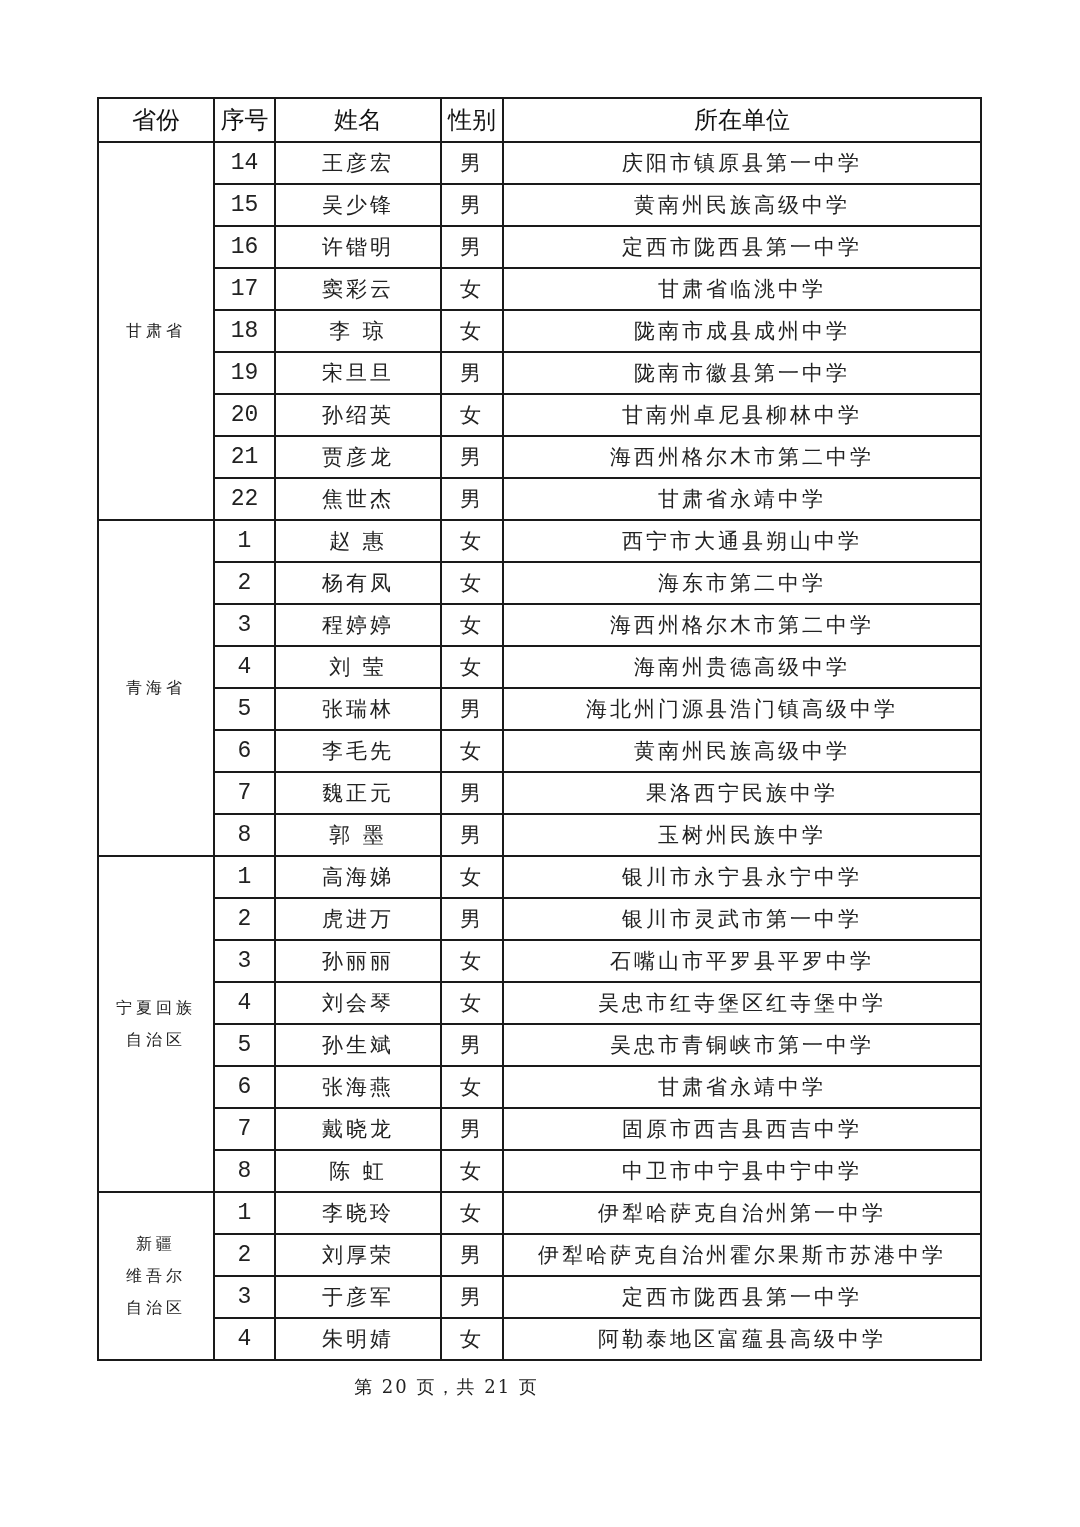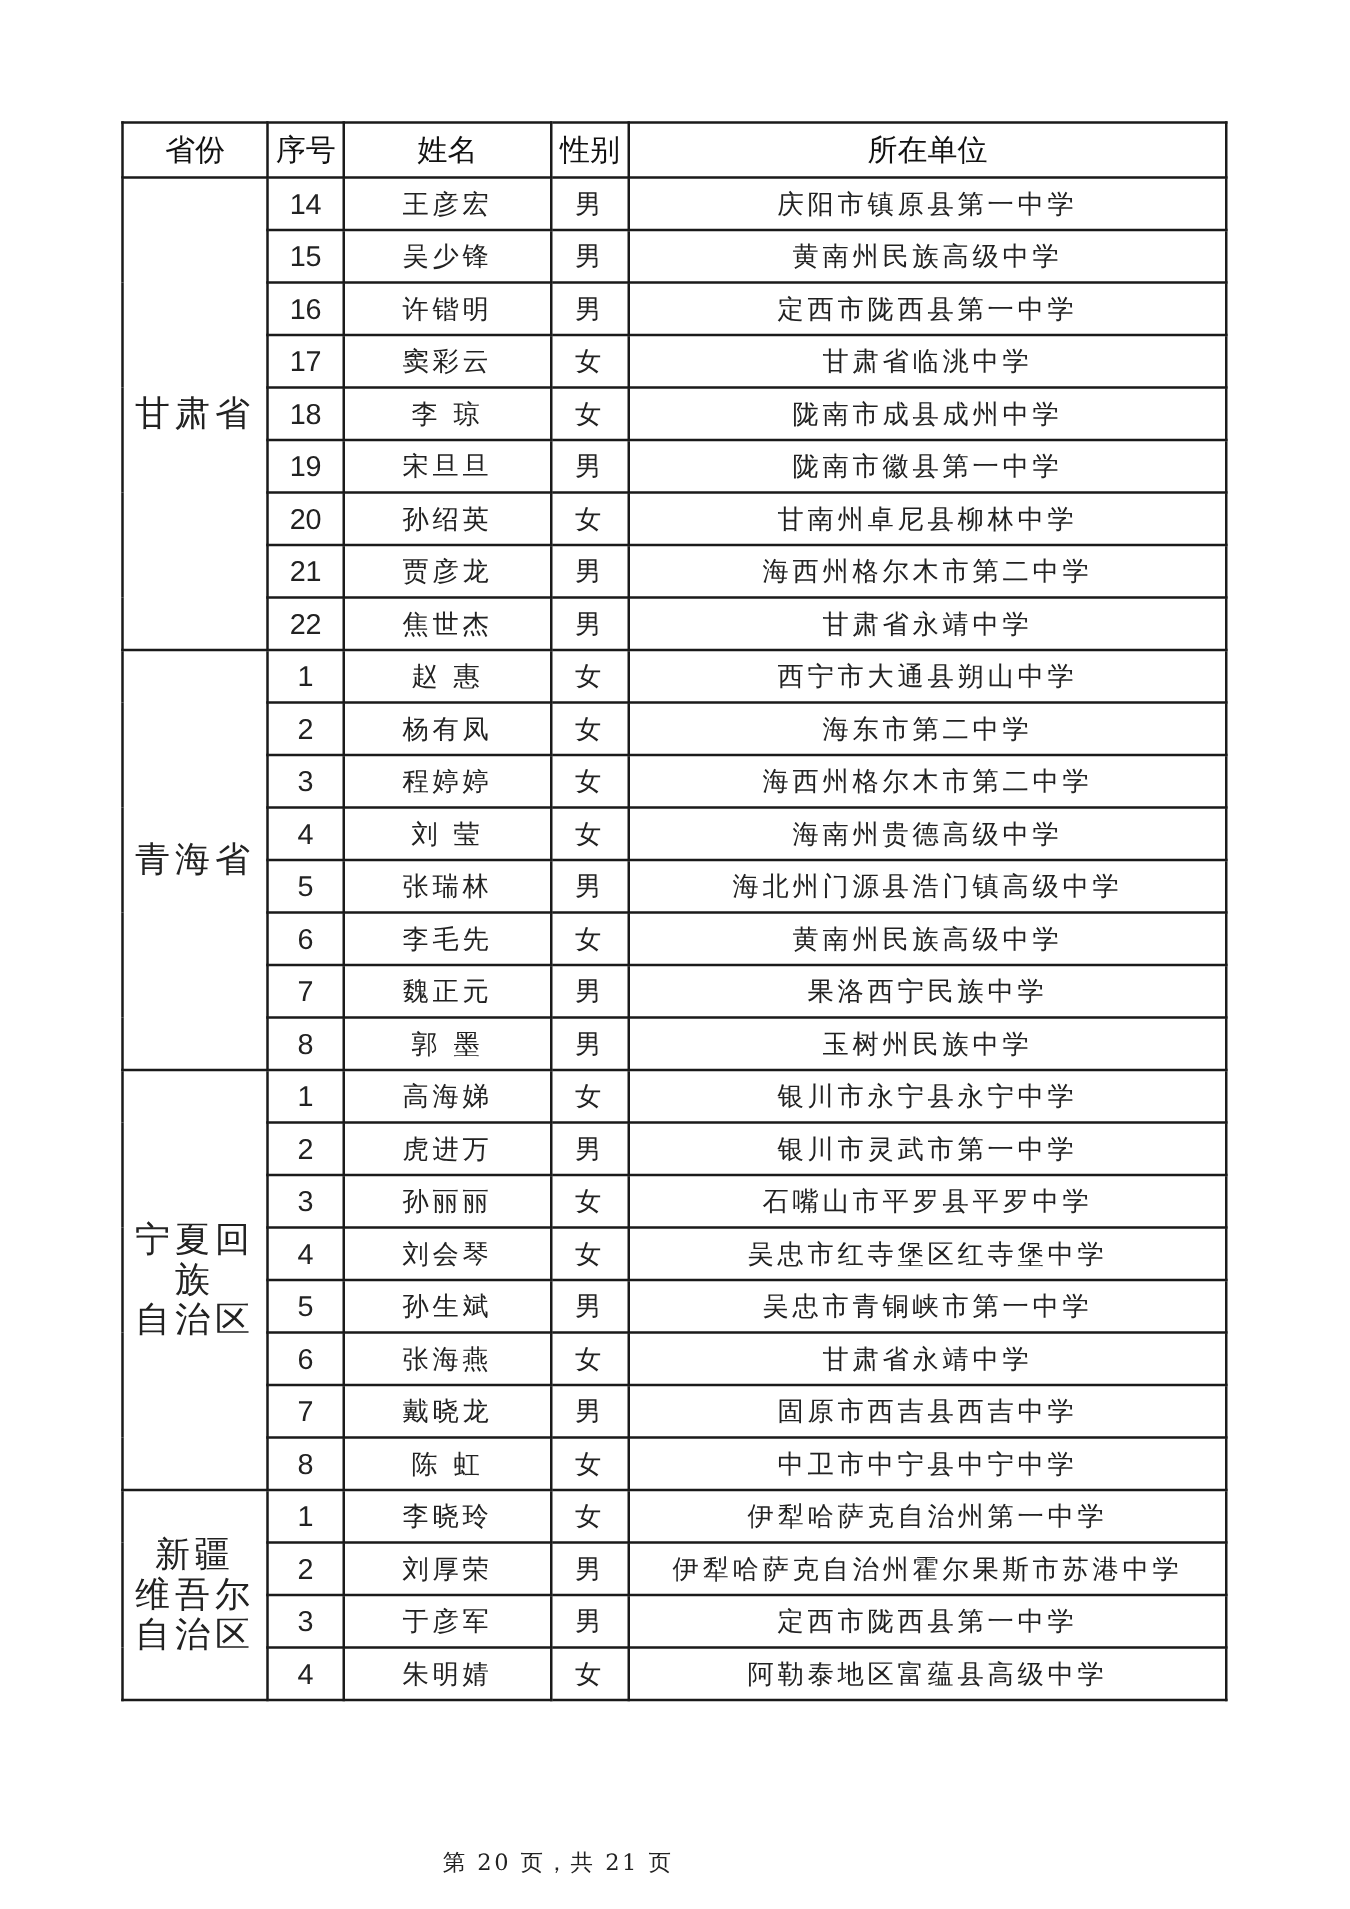--- a/index.html
+++ b/index.html
@@ -5,23 +5,23 @@
   html, body { margin: 0; padding: 0; background: #ffffff; }
   body { width: 1080px; height: 1527px; position: relative; overflow: hidden;
          font-family: "DejaVu Serif", "Liberation Serif", serif; color: #222; }
   .page-table { position: absolute; left: 97px; top: 97px; width: 883px;
                 border-collapse: collapse; table-layout: fixed; }
   .page-table td, .page-table th { border: 2px solid #1a1a1a; padding: 0;
                 text-align: center; vertical-align: middle; height: 40px; }
   .page-table th { font-family: "DejaVu Sans", "Liberation Sans", sans-serif;
                    font-weight: normal; font-size: 24px; height: 42px; color: #111; }
   .page-table td { font-size: 21px; letter-spacing: 3px; }
-  .page-table td.num { font-family: Liberation Sans, sans-serif; font-size: 23px; letter-spacing: 0; }
-  .page-table td.prov { font-size: 28px; letter-spacing: 4px; line-height: 32px; white-space: pre-line; }
-  .footer { position: absolute; top: 1478px; left: 0; width: 893px; text-align: center;
+  .page-table td.num { font-family: Liberation Mono, monospace; font-size: 23px; letter-spacing: 0; }
+  .page-table td.prov { font-size: 16px; letter-spacing: 4px; line-height: 32px; white-space: pre-line; }
+  .footer { position: absolute; top: 1375px; left: 0; width: 893px; text-align: center;
             font-family: "DejaVu Serif", "Liberation Serif", serif; font-size: 18px; color: #222; letter-spacing: 2px; }
 </style>
 </head>
 <body>
 
 <table class="page-table">
   <colgroup>
     <col style="width:116px">
     <col style="width:61px">
     <col style="width:166px">

